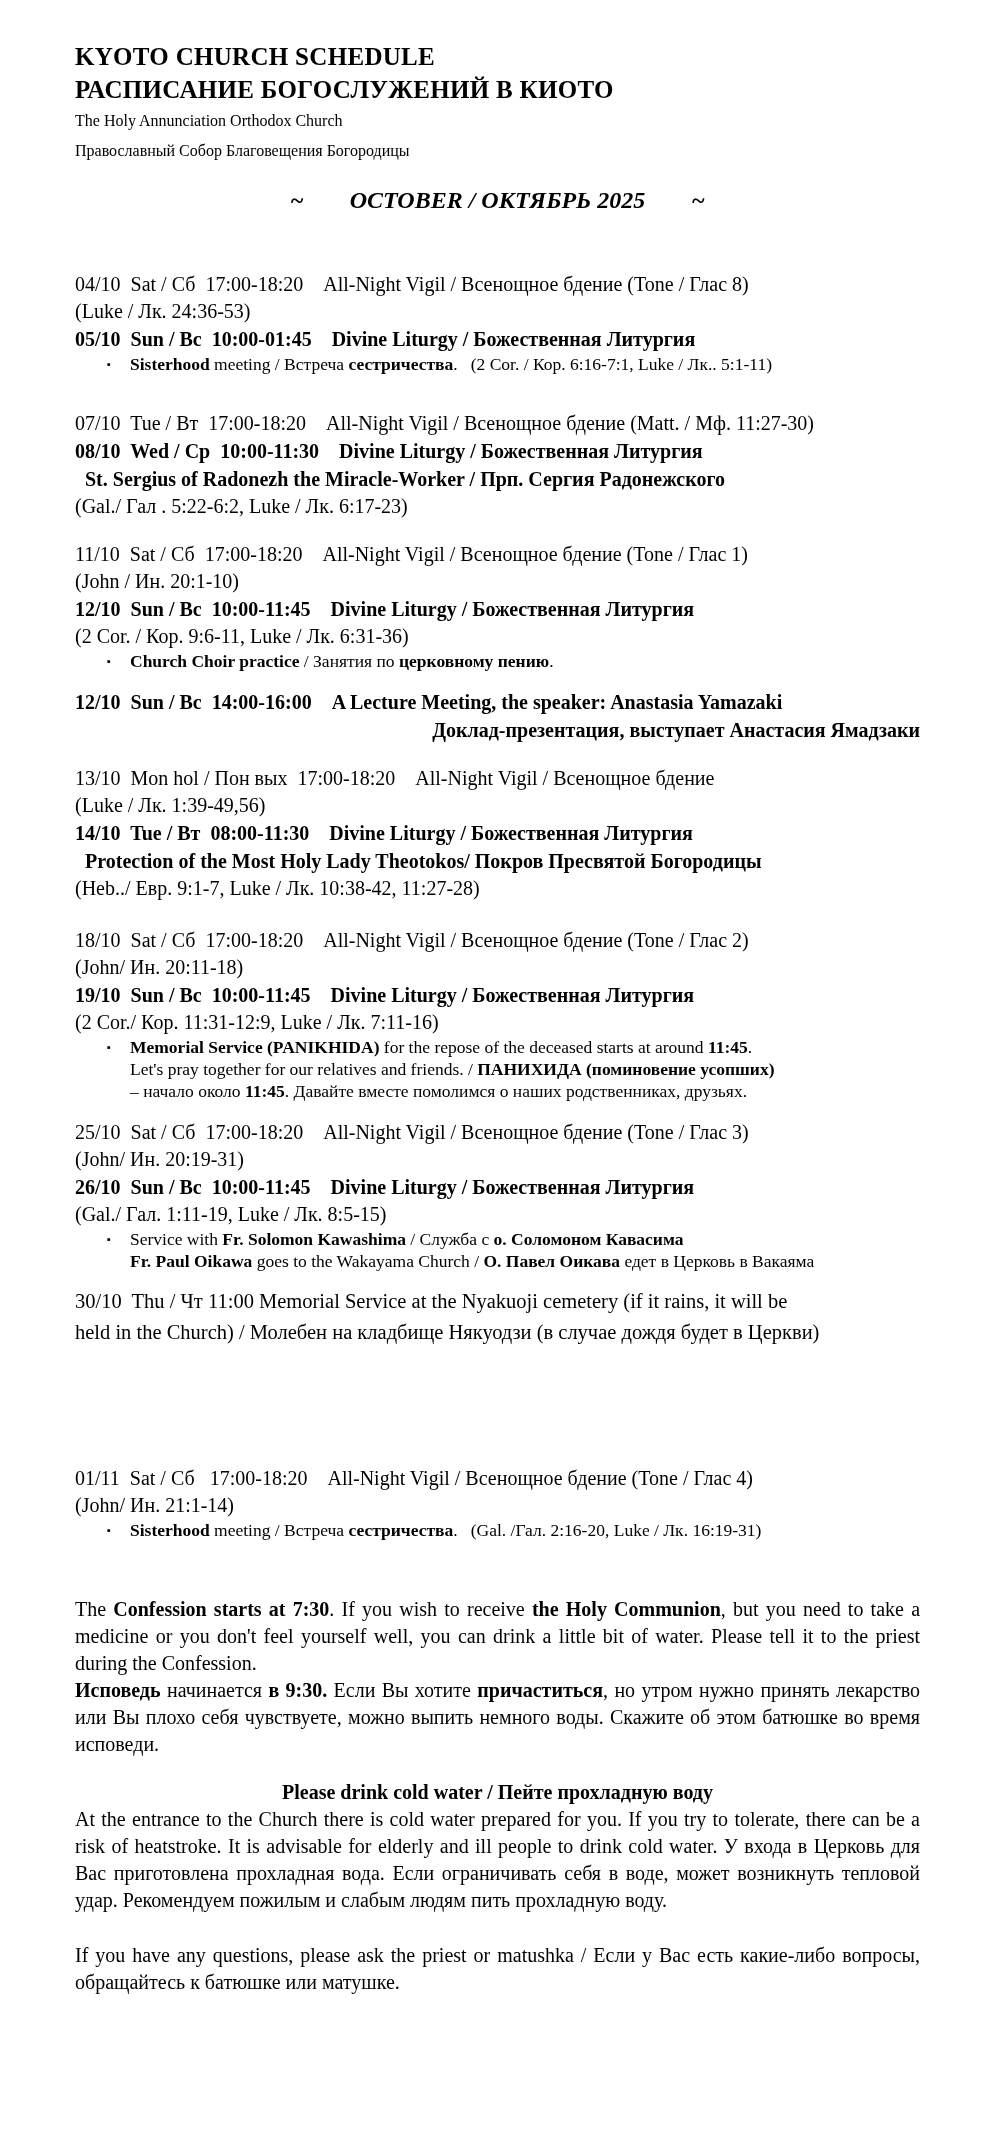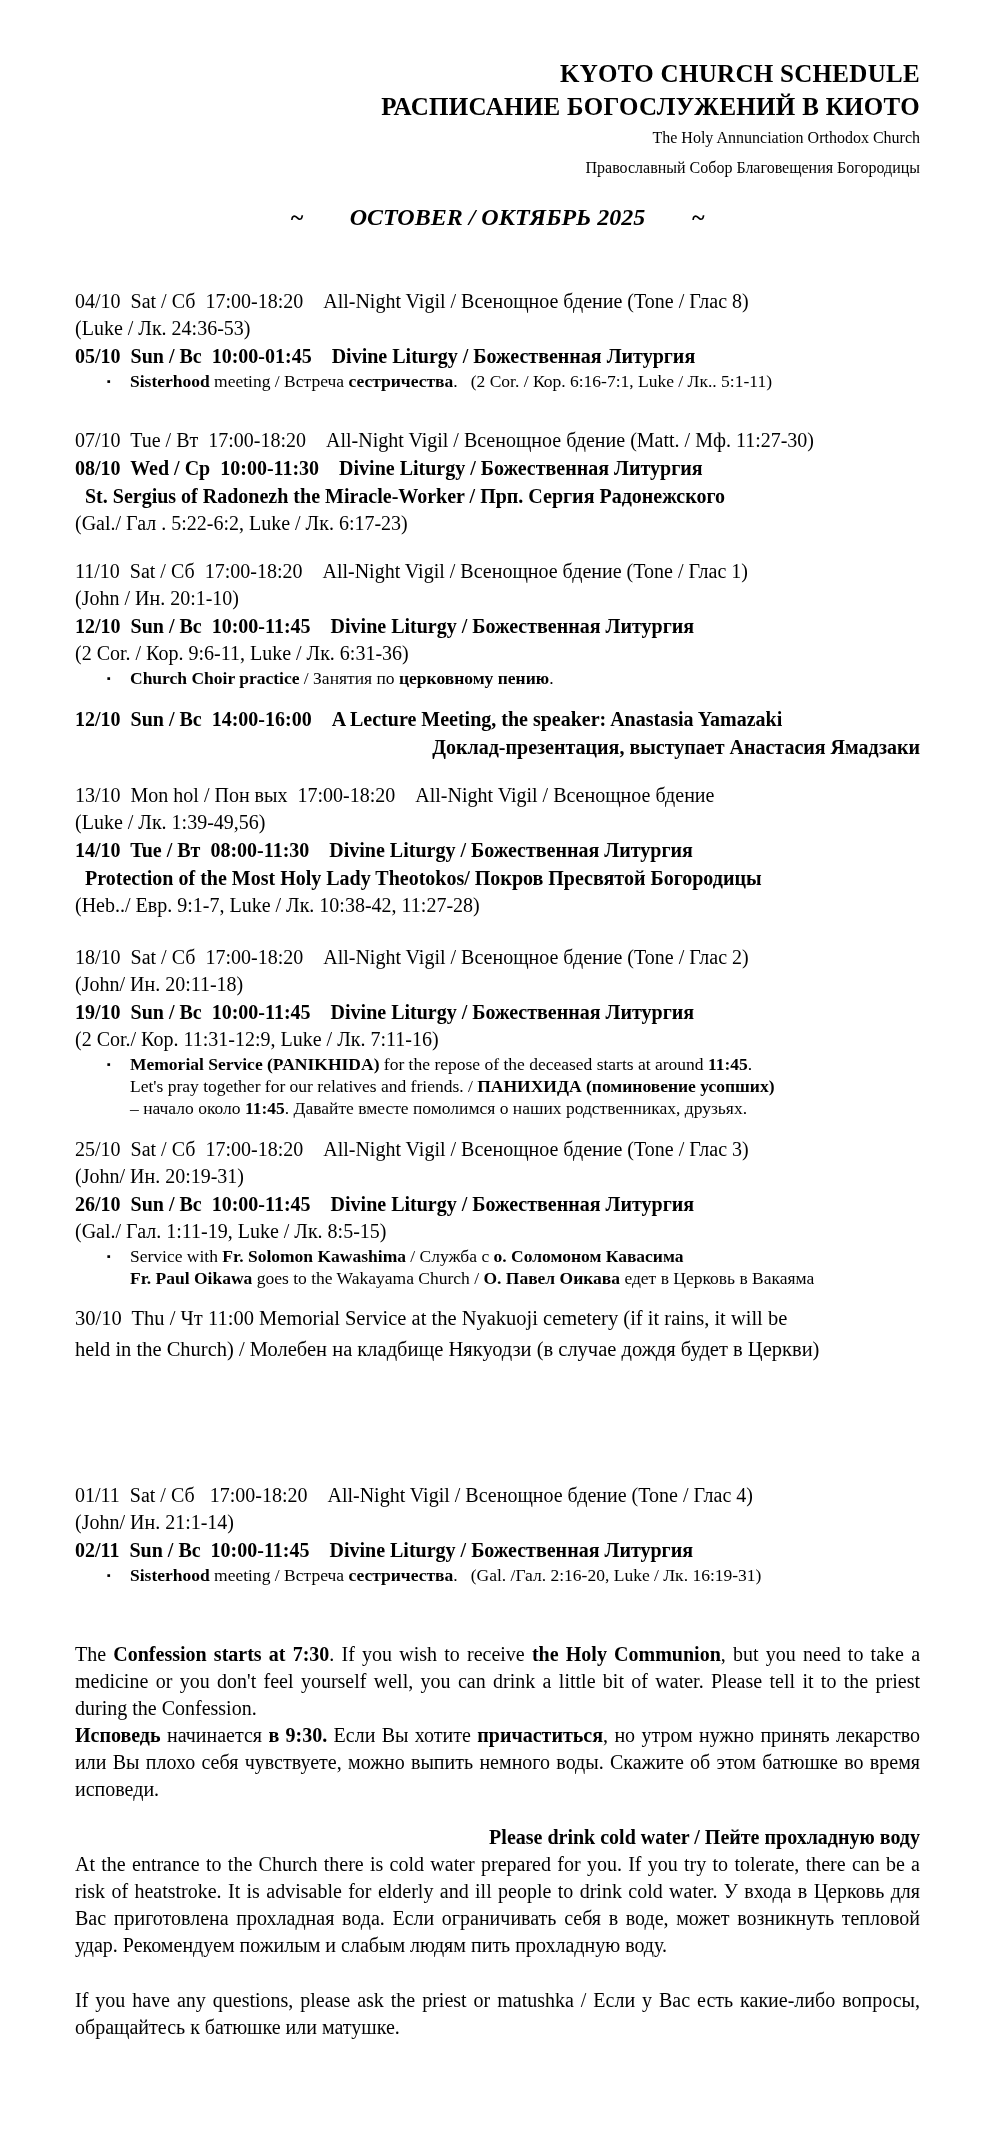--- a/index.html
+++ b/index.html
@@ -4,40 +4,40 @@
 <style>
   html,body { margin:0; padding:0; }
   body {
     width:1000px; height:2131px; overflow:hidden;
     background:#ffffff; color:#000000;
     font-family:"Liberation Serif","DejaVu Serif",serif;
   }
   .page { padding:40px 80px 0 75px; }
 
   
-  .hdr { text-align:right;margin-top:17px; }
+  .hdr { text-align:left; }
   .hdr-title { font-size:25px; font-weight:bold; line-height:33px; letter-spacing:0.3px; }
   .hdr-sub   { font-size:16px; line-height:30px; }
   .hdr-month { margin-top:16px; font-size:24px; font-weight:bold; font-style:italic; line-height:36px;
                display:flex; justify-content:center; align-items:center; gap:46px; }
 
   
   .sched { margin-top:52px; }
   .notes { margin-top:55px; }
   .ln { font-size:20px; line-height:28px; white-space:pre; }
   .ln.bold, .ln.sub, .ln.bold-right, .ln.heading { font-weight:bold; }
   .ln.sub { padding-left:10px; }
   .ln.bold-right { text-align:right; }
   .ln.ref { line-height:27px; padding-right:18px; }
   .ln.bullet, .ln.cont { font-size:17.5px; line-height:22px; padding-left:55px; }
   .ln.bullet { position:relative; }
   .ln.bullet .mark { position:absolute; left:32px; top:0; font-size:11px; }
   .ln.plain30 { font-size:20.5px; line-height:31px; }
   .ln.para, .ln.heading { white-space:normal; text-align:justify; line-height:27px; }
-  .ln.heading { text-align:right; line-height:28px; }
+  .ln.heading { text-align:center; line-height:28px; }
   .gap { width:100%; }
 </style>
 </head>
 <body>
 
 <div class="page">
 
   <div class="hdr">
     <div class="hdr-title">KYOTO CHURCH SCHEDULE</div>
     <div class="hdr-title">РАСПИСАНИЕ БОГОСЛУЖЕНИЙ В КИОТО</div>
@@ -89,21 +89,20 @@
       <div class="ln bold"><b>26/10  Sun / Вс  10:00-11:45    Divine Liturgy / Божественная Литургия</b></div>
       <div class="ln ref"><span>(Gal./ Гал. 1:11-19, Luke / Лк. 8:5-15)</span></div>
       <div class="ln bullet"><span class="mark">▪</span><span>Service with </span><b>Fr. Solomon Kawashima</b><span> / Служба с </span><b>о. Соломоном Кавасима</b></div>
       <div class="ln cont"><b>Fr. Paul Oikawa</b><span> goes to the Wakayama Church / </span><b>О. Павел Оикава</b><span> едет в Церковь в Вакаяма</span></div>
       <div class="gap" style="height: 14px;"></div>
       <div class="ln plain30"><span>30/10  Thu / Чт 11:00 Memorial Service at the Nyakuoji cemetery (if it rains, it will be</span></div>
       <div class="ln plain30"><span>held in the Church) / Молебен на кладбище Някуодзи (в случае дождя будет в Церкви)</span></div>
       <div class="gap" style="height: 116px;"></div>
       <div class="ln plain"><span>01/11  Sat / Сб   17:00-18:20    All-Night Vigil / Всенощное бдение (Tone / Глас 4)</span></div>
       <div class="ln ref"><span>(John/ Ин. 21:1-14)</span></div>
-      <div class="ln bold"><b>02/11  Sun / Вс  10:00-11:45    Divine Liturgy / Божественная Литургия</b></div>
       <div class="ln bullet"><span class="mark">▪</span><b>Sisterhood</b><span> meeting / Встреча </span><b>сестричества</b><span>.   (Gal. /Гал. 2:16-20, Luke / Лк. 16:19-31)</span></div>
     </div>
 
   <div class="notes" id="notes-list">
       <div class="ln para"><span>The </span><b>Confession starts at 7:30</b><span>. If you wish to receive </span><b>the Holy Communion</b><span>, but you need to take a medicine or you don't feel yourself well, you can drink a little bit of water. Please tell it to the priest during the Confession.</span></div>
       <div class="ln para"><b>Исповедь</b><span> начинается </span><b>в 9:30.</b><span> Если Вы хотите </span><b>причаститься</b><span>, но утром нужно принять лекарство или Вы плохо себя чувствуете, можно выпить немного воды. Скажите об этом батюшке во время исповеди.</span></div>
       <div class="gap" style="height: 20px;"></div>
       <div class="ln heading"><b>Please drink cold water / Пейте прохладную воду</b></div>
       <div class="ln para"><span>At the entrance to the Church there is cold water prepared for you. If you try to tolerate, there can be a risk of heatstroke. It is advisable for elderly and ill people to drink cold water. У входа в Церковь для Вас приготовлена прохладная вода. Если ограничивать себя в воде, может возникнуть тепловой удар. Рекомендуем пожилым и слабым людям пить прохладную воду.</span></div>
       <div class="gap" style="height: 28px;"></div>

